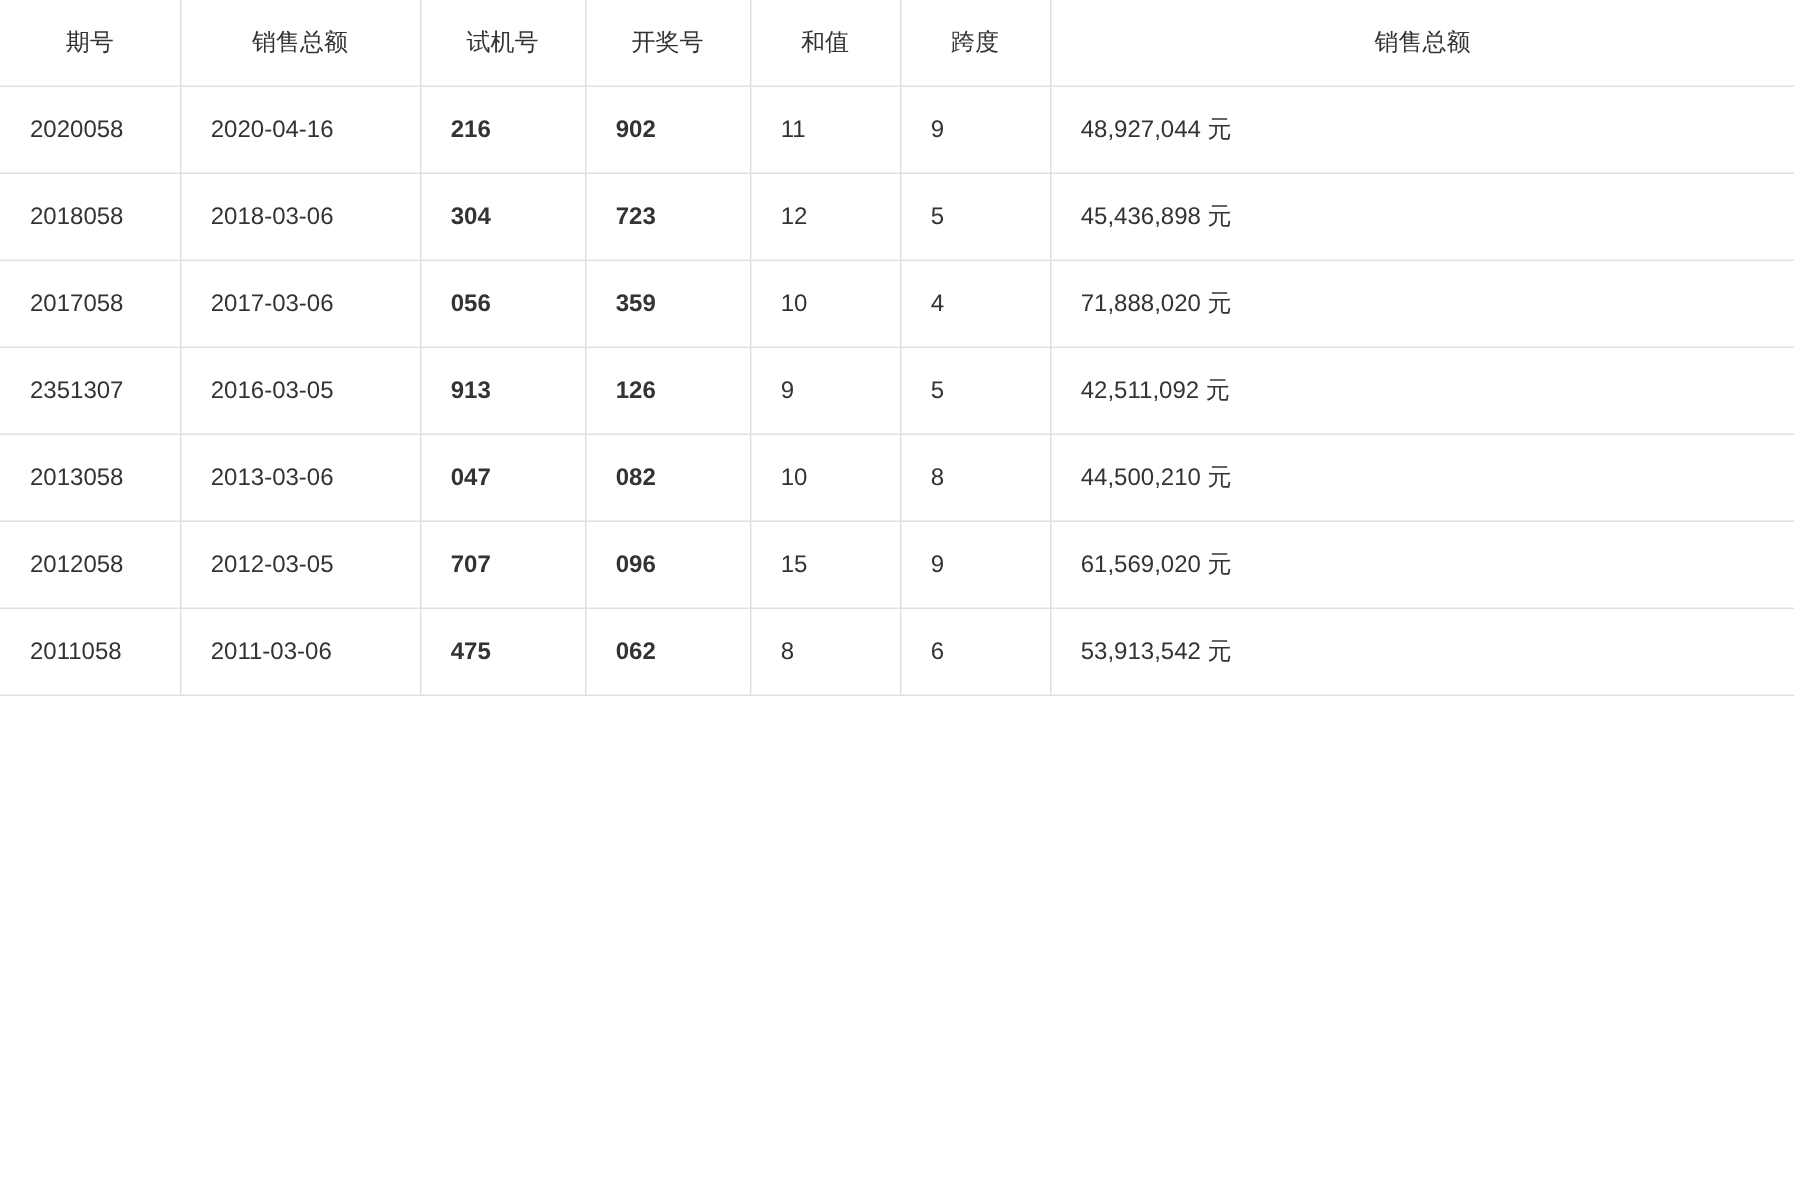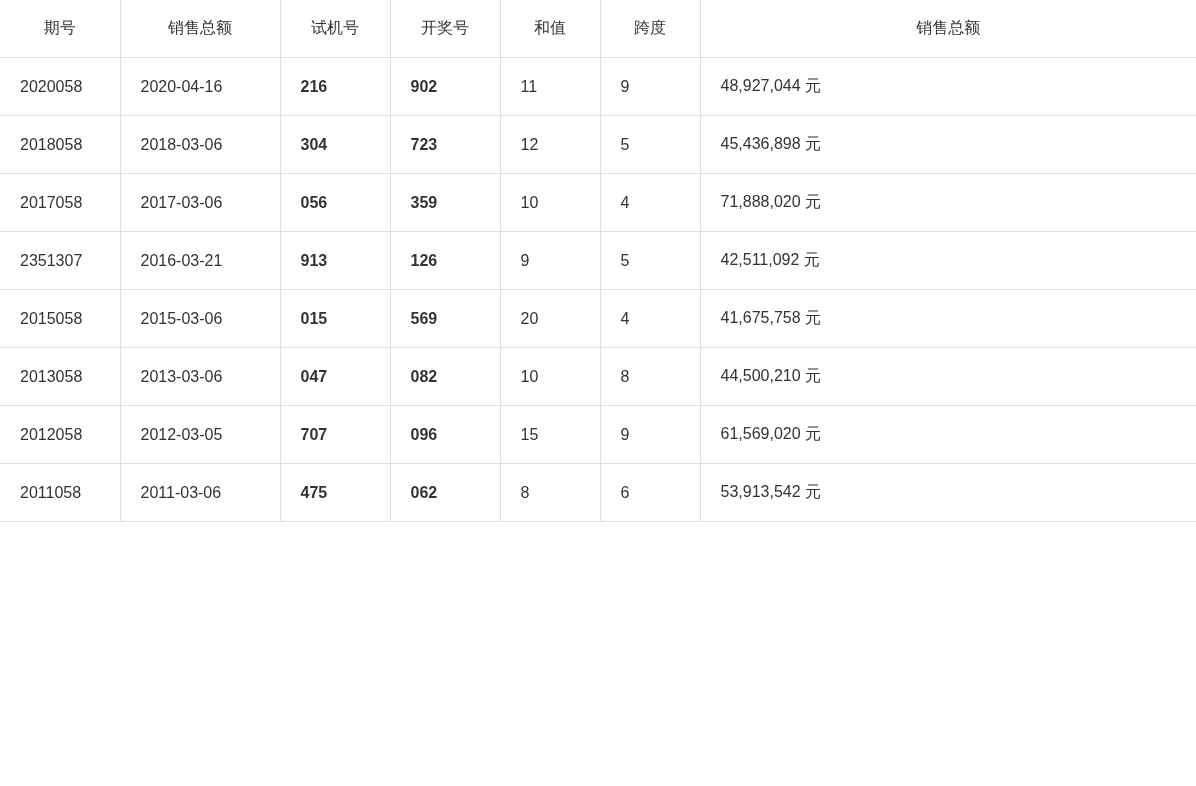--- a/index.html
+++ b/index.html
@@ -120,35 +120,26 @@
           <td>2017058</td>
           <td>2017-03-06</td>
           <td class="bold-cell">056</td>
           <td class="bold-cell">359</td>
           <td>10</td>
           <td>4</td>
           <td>71,888,020 元</td>
         </tr>
         <tr>
           <td>2351307</td>
-          <td>2016-03-21</td>
+          <td>2016-03-05</td>
           <td class="bold-cell">913</td>
           <td class="bold-cell">126</td>
           <td>9</td>
           <td>5</td>
           <td>42,511,092 元</td>
-        </tr>
-        <tr>
-          <td>2015058</td>
-          <td>2015-03-06</td>
-          <td class="bold-cell">015</td>
-          <td class="bold-cell">569</td>
-          <td>20</td>
-          <td>4</td>
-          <td>41,675,758 元</td>
         </tr>
         <tr>
           <td>2013058</td>
           <td>2013-03-06</td>
           <td class="bold-cell">047</td>
           <td class="bold-cell">082</td>
           <td>10</td>
           <td>8</td>
           <td>44,500,210 元</td>
         </tr>

